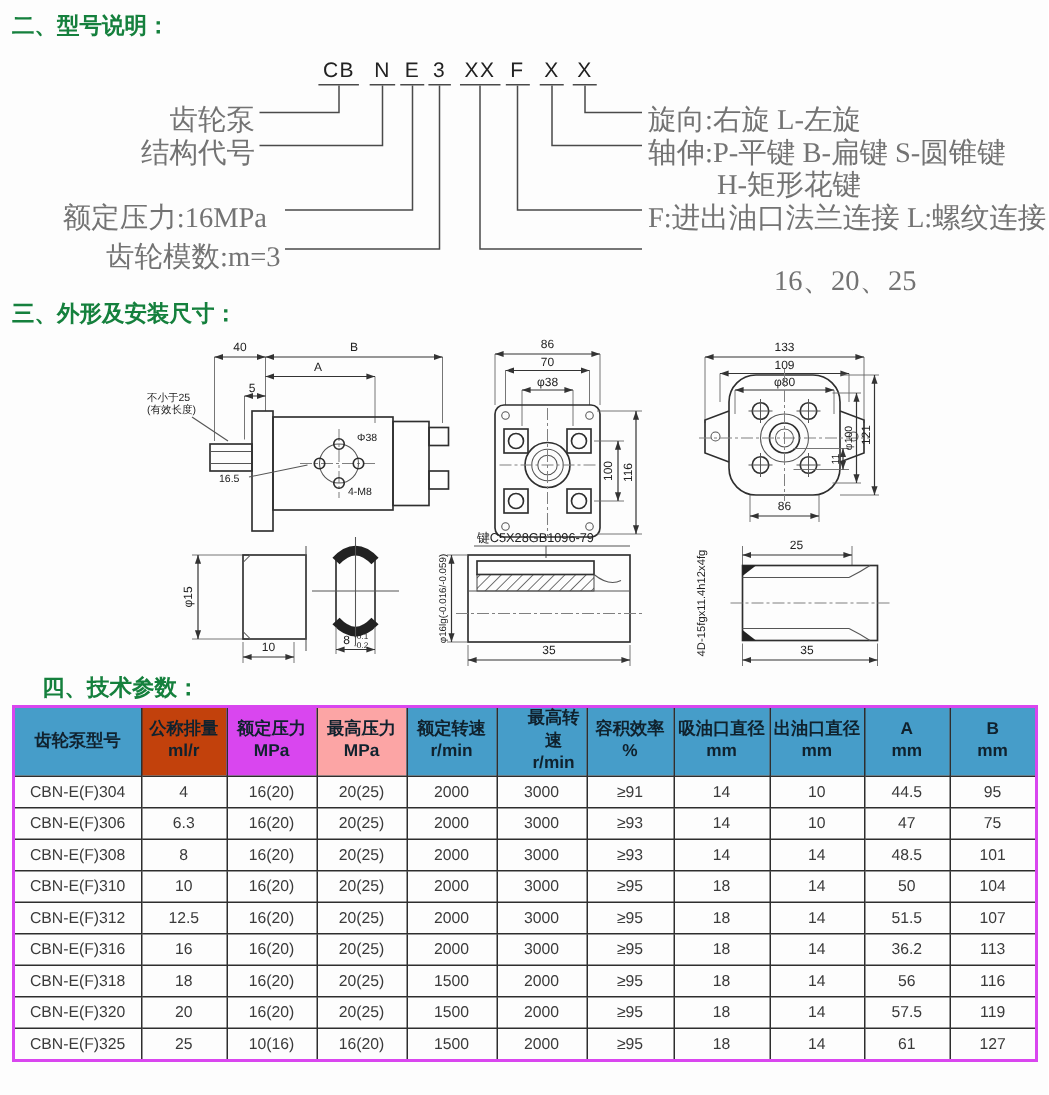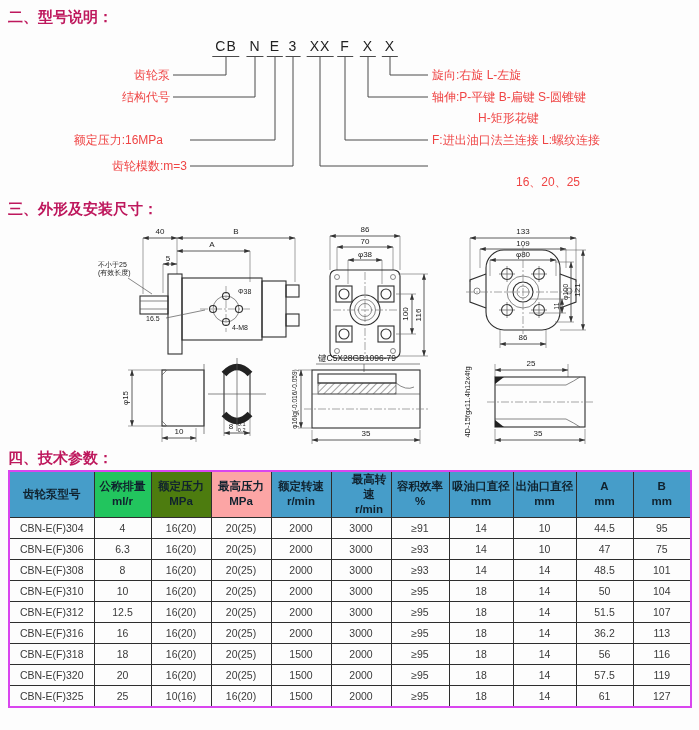--- a/index.html
+++ b/index.html
@@ -1,22 +1,22 @@
 <!DOCTYPE html>
 <html><head>
 <meta charset="utf-8">
 <style>
   html,body{margin:0;padding:0;background:#fff;}
   #page{position:relative;width:699px;height:730px;background:#fdfdfd;
         font-family:"Liberation Sans","DejaVu Sans",sans-serif;color:#1c1c1c;overflow:hidden;}
-  .sec-title{position:absolute;left:8px;font-size:15px;font-weight:bold;color:#be185d;white-space:nowrap;}
+  .sec-title{position:absolute;left:8px;font-size:15px;font-weight:bold;color:#15803d;white-space:nowrap;}
   
   .code-seg{position:absolute;top:38px;transform:translateX(-50%);font-size:14px;color:#222;
             border-bottom:1.5px solid #4a4a4a;padding:0 3px 2px;letter-spacing:1px;white-space:nowrap;}
-  .m-label{position:absolute;font-size:12px;color:#ef4444;white-space:nowrap;}
+  .m-label{position:absolute;font-size:19px;color:#737373;white-space:nowrap;font-family:Liberation Serif, serif;}
   svg.overlay{position:absolute;left:0;top:0;pointer-events:none;}
   .conn{stroke:#4a4a4a;stroke-width:1;fill:none;}
   
   .ln{stroke:#2f2f2f;stroke-width:1.1;fill:none;}
   .thin{stroke:#555;stroke-width:.7;fill:none;}
   .cline{stroke:#808080;stroke-width:.7;fill:none;stroke-dasharray:8 2 2 2;}
   .dimln{stroke:#333;stroke-width:.8;fill:none;}
   .ext{stroke:#666;stroke-width:.6;fill:none;}
   text.dim{font-size:8px;fill:#222;text-anchor:middle;font-family:"Liberation Sans","DejaVu Sans",sans-serif;}
   text.sm{font-size:7px;fill:#222;font-family:"Liberation Sans","DejaVu Sans",sans-serif;}
@@ -49,21 +49,21 @@
     <path class="conn" d="M275 57 V140 H190"></path>
     <path class="conn" d="M293 57 V166 H190"></path>
     <path class="conn" d="M320 57 V166 H428"></path>
     <path class="conn" d="M345 57 V140 H428"></path>
     <path class="conn" d="M368 57 V97 H428"></path>
     <path class="conn" d="M390 57 V75 H428"></path>
   </svg>
 
   <div class="m-label" style="right:529px;top:67px;">齿轮泵</div>
   <div class="m-label" style="right:529px;top:89px;">结构代号</div>
-  <div class="m-label" style="right:536px;top:132px;">额定压力:16MPa</div>
+  <div class="m-label" style="right:521px;top:132px;">额定压力:16MPa</div>
   <div class="m-label" style="right:512px;top:158px;">齿轮模数:m=3</div>
 
   <div class="m-label" style="left:432px;top:67px;">旋向:右旋  L-左旋</div>
   <div class="m-label" style="left:432px;top:89px;">轴伸:P-平键  B-扁键  S-圆锥键</div>
   <div class="m-label" style="left:478px;top:110px;">H-矩形花键</div>
   <div class="m-label" style="left:432px;top:132px;">F:进出油口法兰连接  L:螺纹连接</div>
   <div class="m-label" style="left:516px;top:174px;">16、20、25</div>
 
   <div class="sec-title" style="top:200px;">三、外形及安装尺寸：</div>
 
@@ -222,46 +222,46 @@
       <path class="thin" d="M495 163 H566 M495 197 H566 M566 163 Q574 159 580 155 M566 197 Q574 201 580 205"></path>
       <path d="M495 155 L504 155 L495 162 Z" fill="#222"></path>
       <path d="M495 205 L504 205 L495 198 Z" fill="#222"></path>
       <path class="cline" d="M487 180 H593"></path>
       <path class="ext" d="M495 207 V222 M585 207 V222"></path>
       <line class="dimln" x1="495" y1="218" x2="585" y2="218" marker-start="url(#arr)" marker-end="url(#arr)"></line>
       <text class="dim" x="538" y="214">35</text>
     </g>
   </svg>
 
-  <div class="sec-title" style="top:449px;">四、技术参数：</div>
+  <div class="sec-title" style="top:449px;margin-left:20px;">四、技术参数：</div>
 
   <table id="params">
     <colgroup>
       <col style="width:85px">
         <col style="width:57px">
         <col style="width:60px">
         <col style="width:60px">
       <col style="width:60px">
         <col style="width:60px">
         <col style="width:58px">
         <col style="width:64px">
       <col style="width:63px">
         <col style="width:57px">
         <col style="width:58px">
     </colgroup>
     <thead>
         <tr id="thead-row">
           <th style="background: rgb(70, 157, 201);">
             <div>齿轮泵型号</div>
           </th>
-          <th style="background: #22c55e;">
+          <th style="background: #c2410c;">
             <div>公称排量</div>
             <div>ml/r</div>
           </th>
-          <th style="background: #4d7c0f;">
+          <th style="background: #d946ef;">
             <div>额定压力</div>
             <div>MPa</div>
           </th>
           <th style="background: #fca5a5;">
             <div>最高压力</div>
             <div>MPa</div>
           </th>
           <th style="background: rgb(70, 157, 201);">
             <div>额定转速</div>
             <div>r/min</div>

